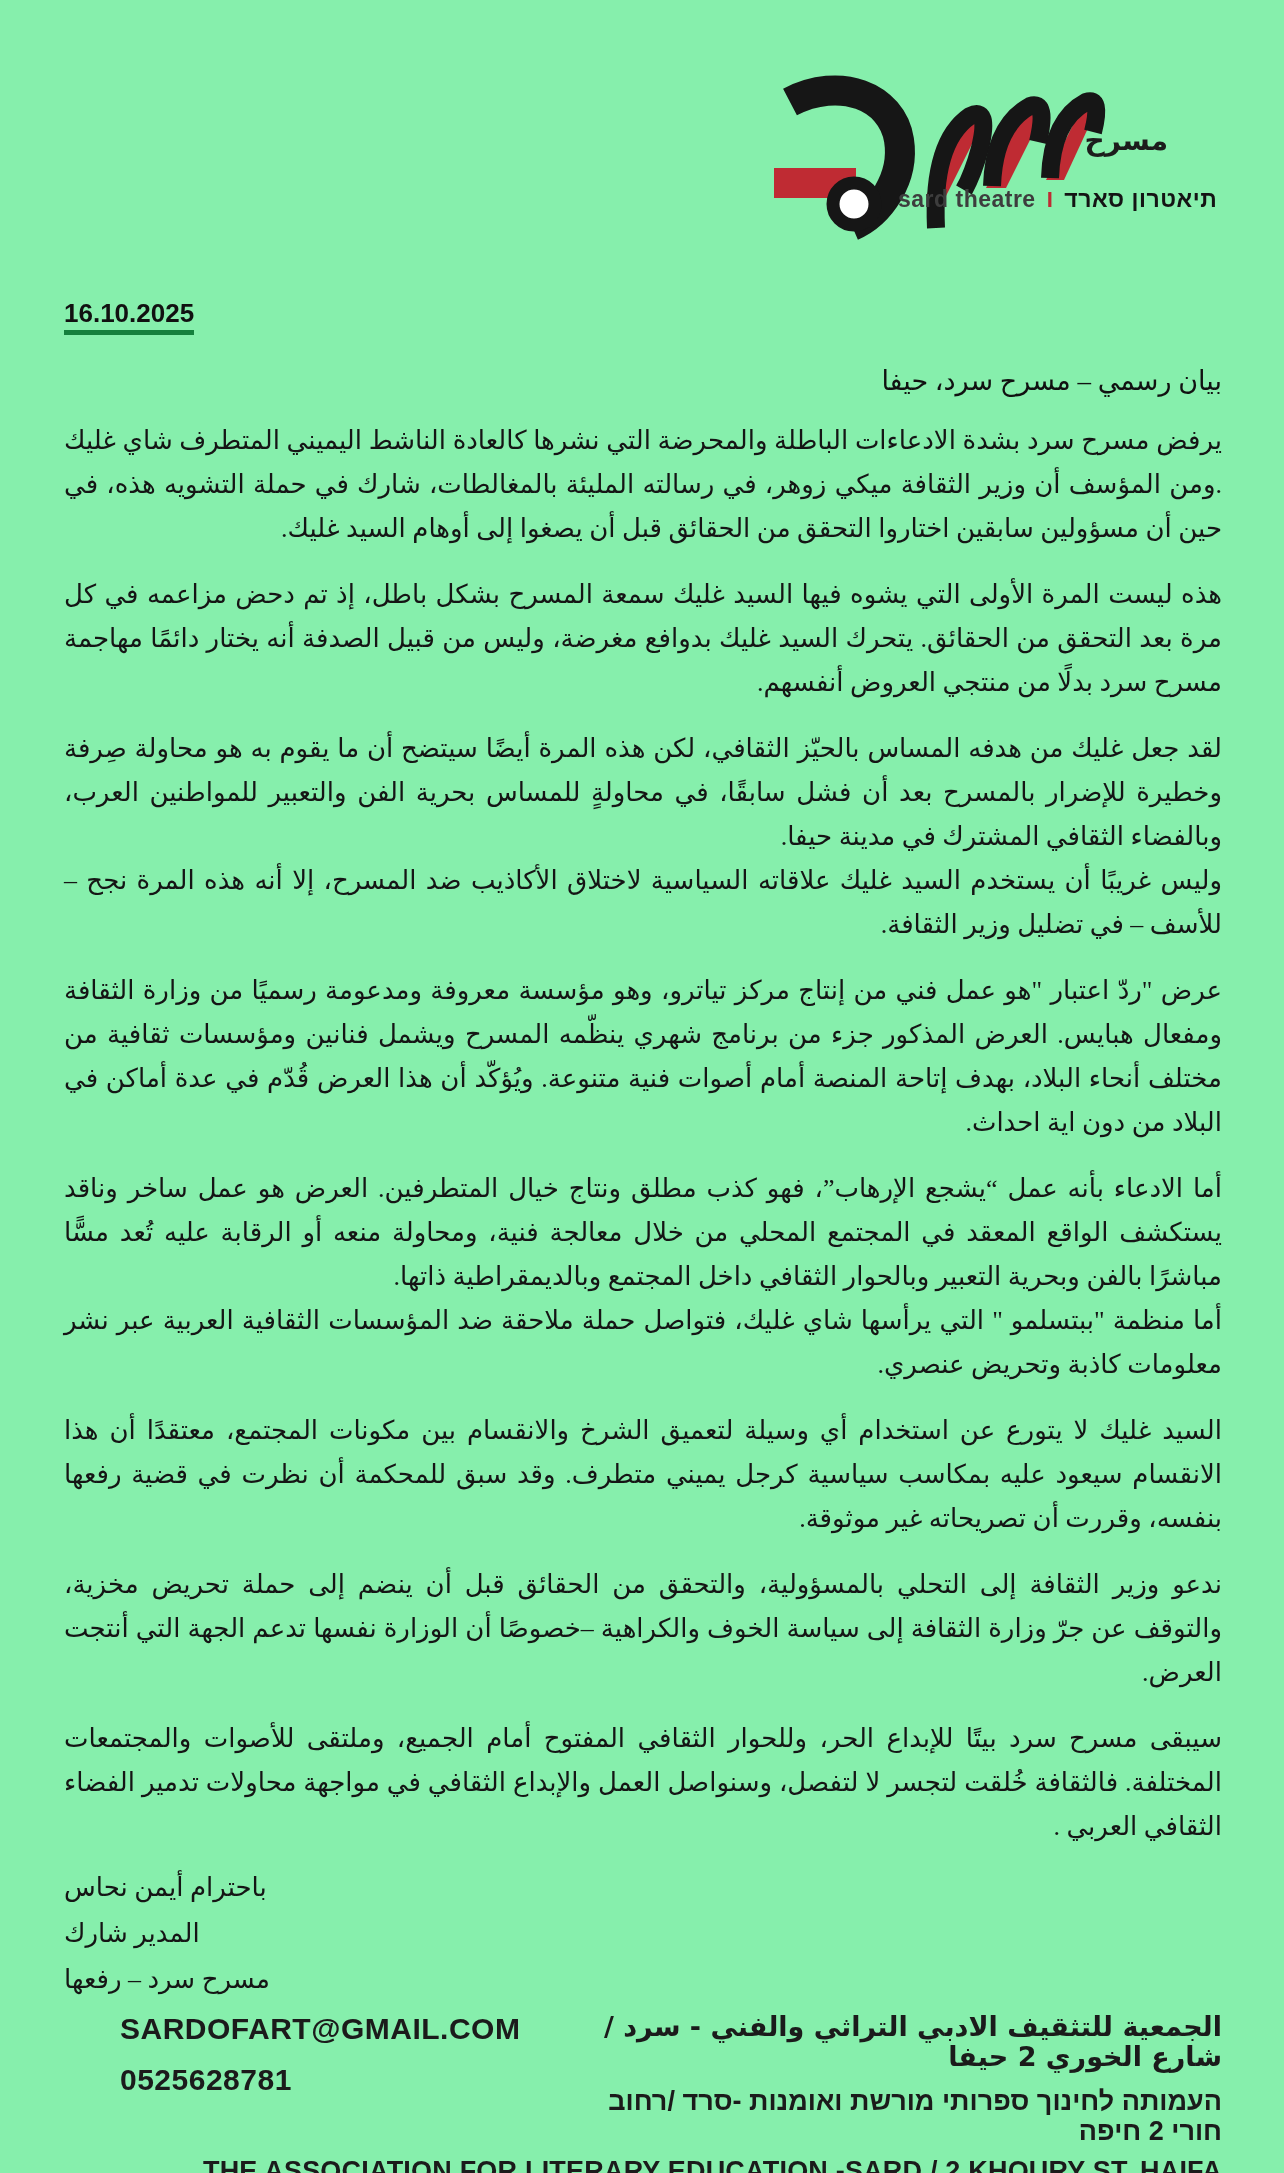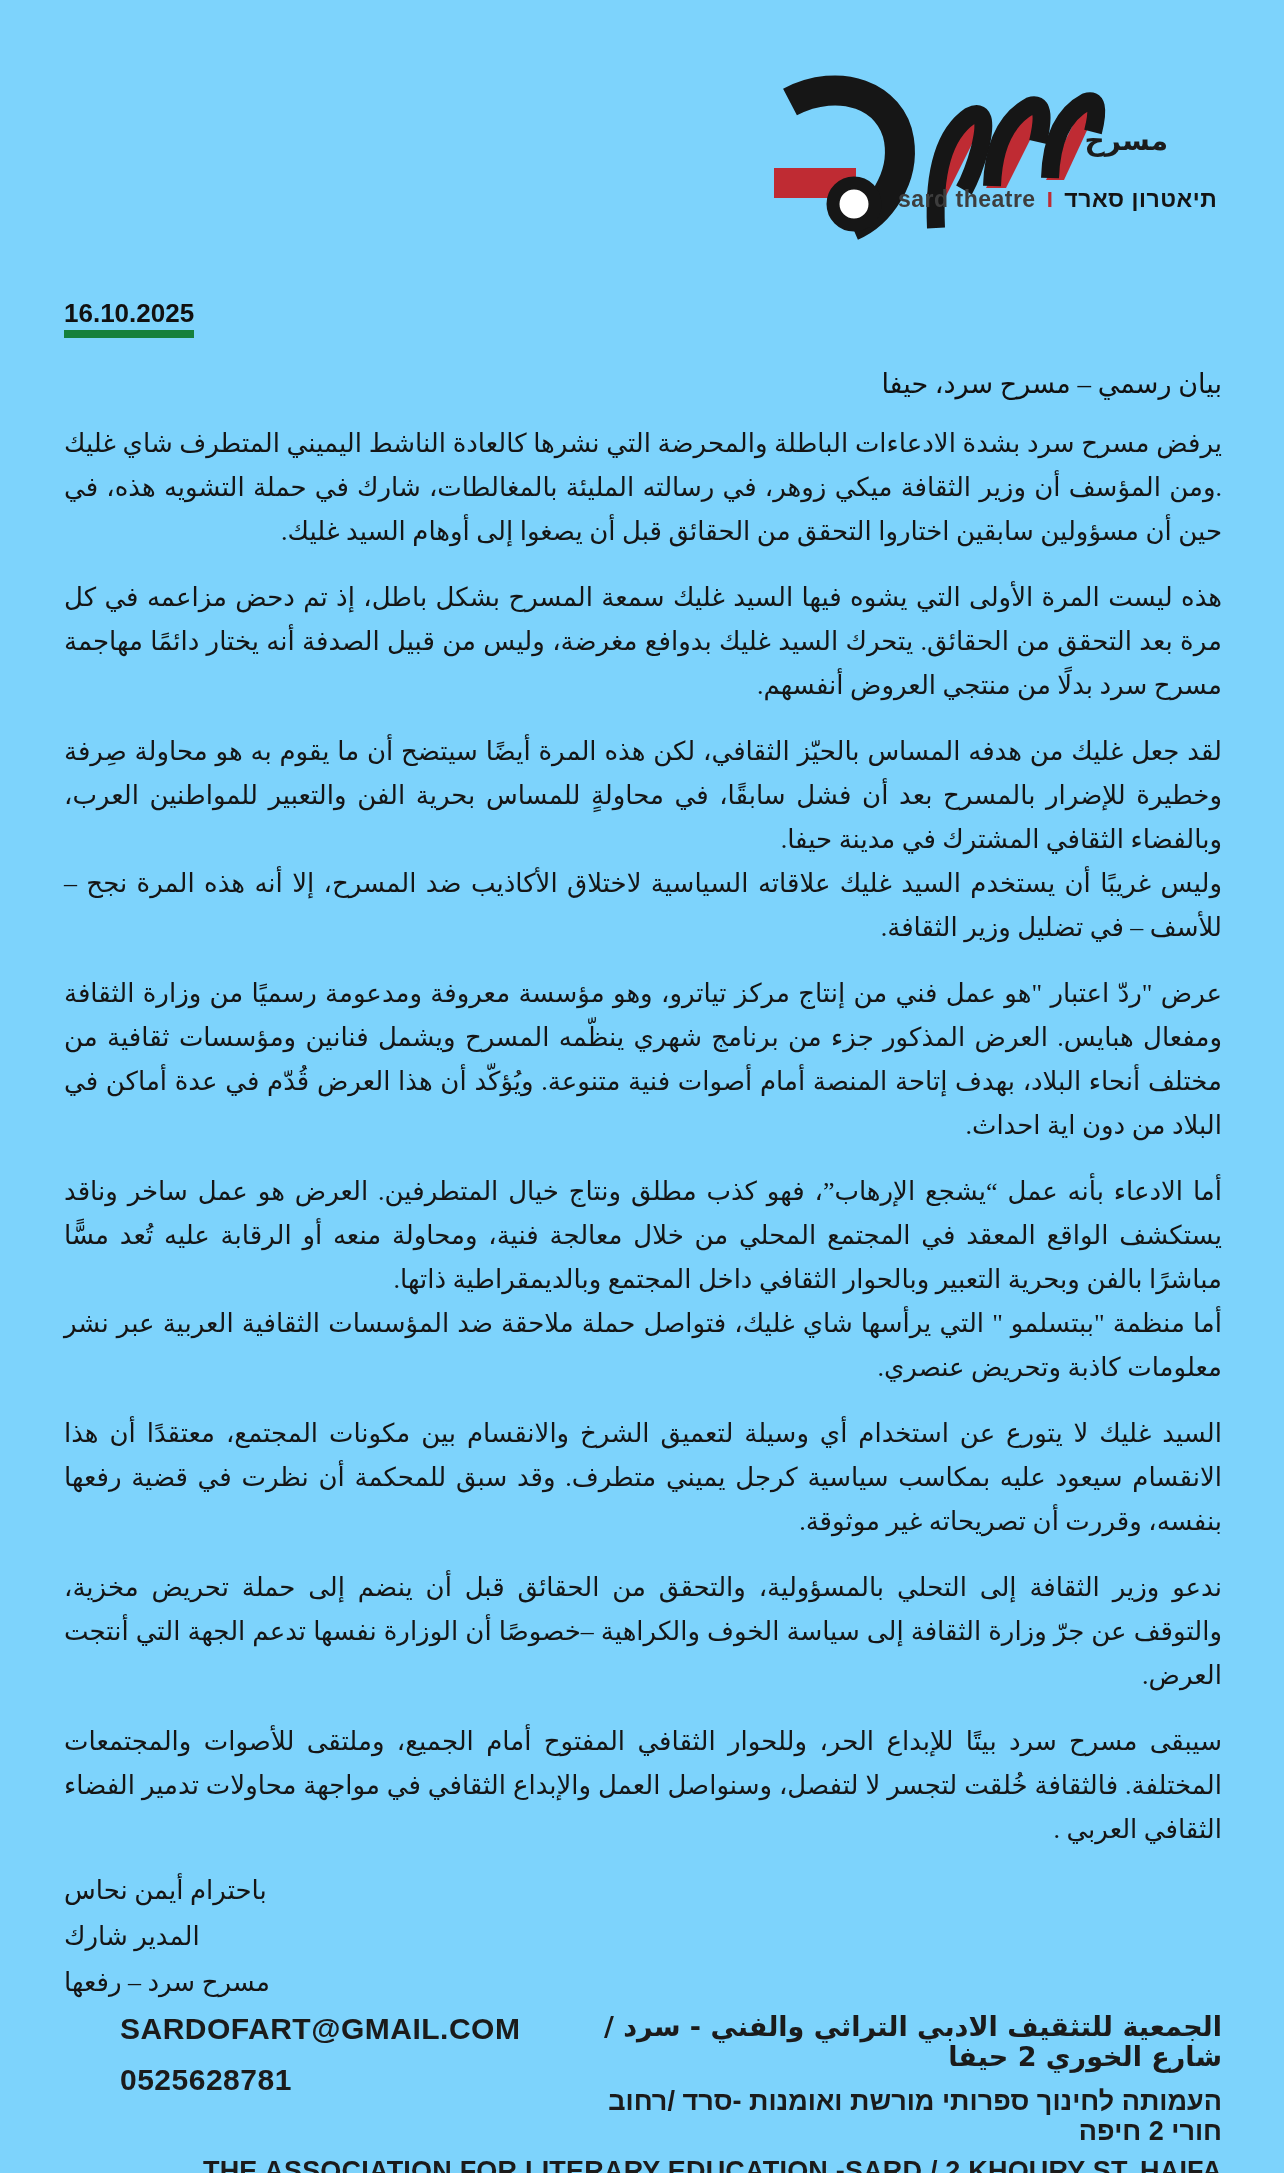--- a/index.html
+++ b/index.html
@@ -1,20 +1,20 @@
 <!DOCTYPE html>
 <html lang="ar"><head>
 <meta charset="utf-8">
 <style>
   html,body{margin:0;padding:0;background:#e8e8e8;}
   .page{
     position:relative;
     width:1284px;height:2173px;
     margin:0 auto;
-    background:#7dd3fc;
+    background:#86efac;
     font-family:"Liberation Serif","DejaVu Sans",serif;
     color:#1a1a1a;
     overflow:hidden;
   }
 
   
   .logo{position:absolute;top:56px;left:738px;width:436px;height:190px;}
   .logo svg{position:absolute;top:0;left:0;}
   .logo-word{
     position:absolute;top:68px;right:6px;
@@ -33,21 +33,21 @@
   .tagline .he{color:#141414;}
 
   
   .content{
     position:absolute;left:64px;top:298px;width:1158px;
   }
   .date{
     display:inline-block;
     font-family:"Liberation Sans","DejaVu Sans",sans-serif;
     font-weight:bold;font-size:26px;color:#111;
-    border-bottom:8px solid #15803d;padding-bottom:1px;
+    border-bottom:5px solid #15803d;padding-bottom:1px;
   }
   .doc-title{
     direction:rtl;text-align:right;
     font-weight:normal;font-size:27px;color:#111;
     margin-top:30px;
     font-family:"Liberation Serif","DejaVu Sans",serif;
   }
   .para{
     direction:rtl;
     text-align:justify;text-align-last:right;

